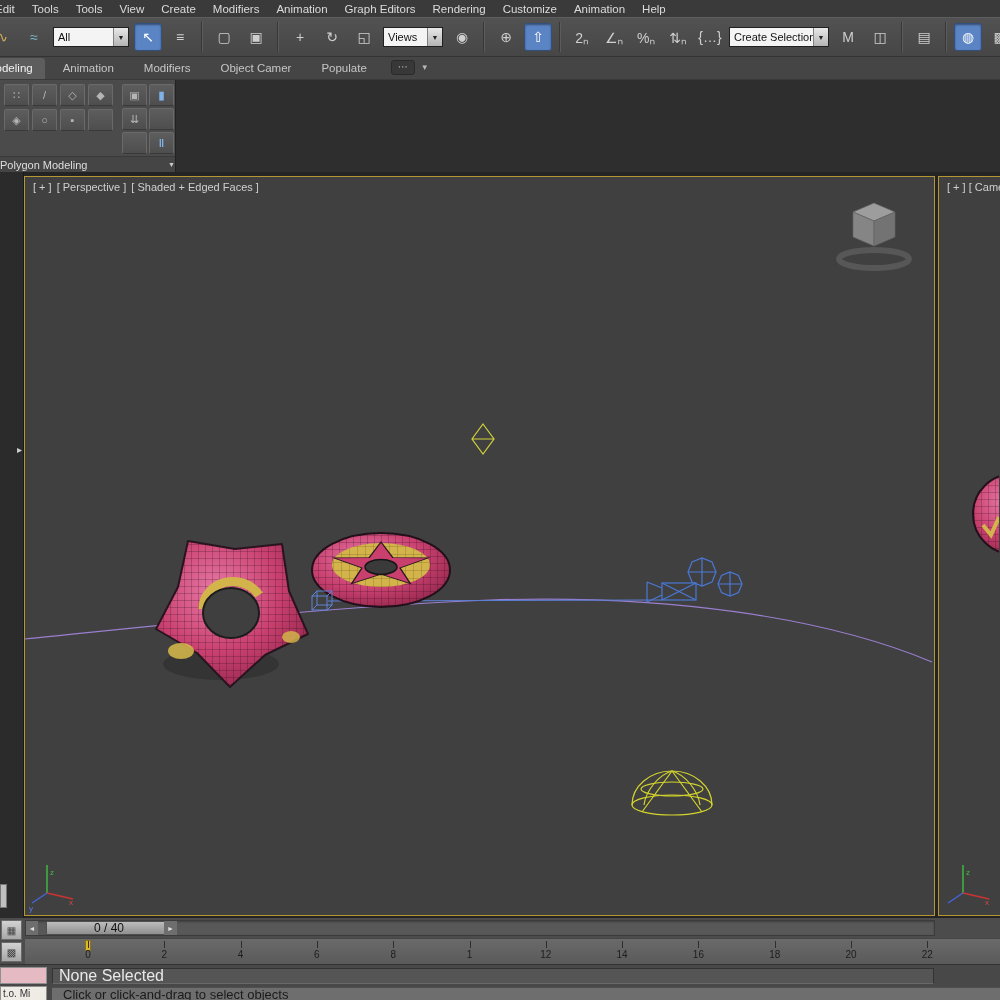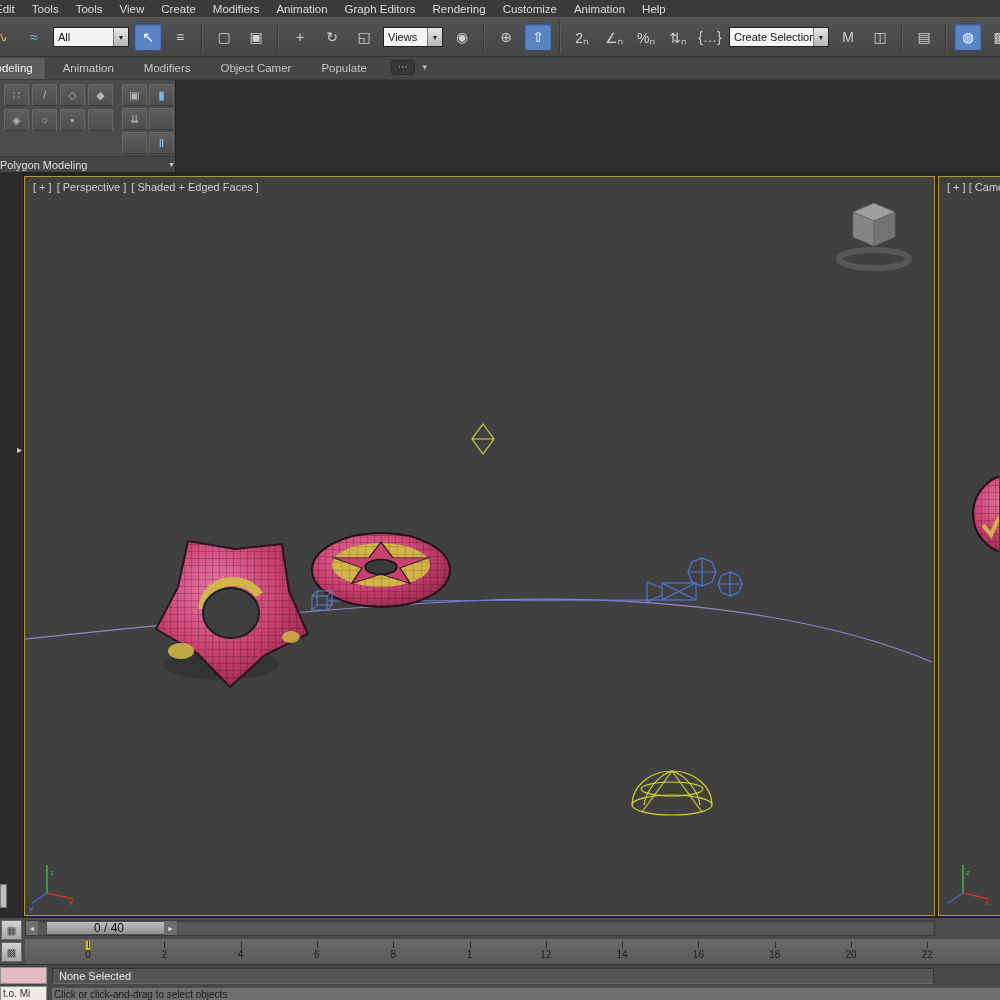--- a/index.html
+++ b/index.html
@@ -62,22 +62,22 @@
 .mcebtn{position:absolute;left:30px;top:23px;width:22px;height:20px;color:#2d2d2d;font-size:14px;display:flex;align-items:center;justify-content:center}
 .ruler{position:absolute;left:25px;top:20px;width:975px;height:26px;background:linear-gradient(#6a6a6a,#5a5a5a);border-top:1px solid #454545}
 .tline{position:absolute;top:2px;width:1px;height:7px;background:#2e2e2e}
 .tlab{position:absolute;top:10px;transform:translateX(-50%);font-size:10px;color:#1d1d1d}
 .fmarker{position:absolute;left:60px;top:1px;width:6px;height:11px;background:#ddb92a;border:1px solid #8a7318}
 
 
 .statusbar{position:absolute;left:0;top:964px;width:100%;height:36px;background:#484848;border-top:1px solid #333}
 .pinkbox{position:absolute;left:0;top:2px;width:47px;height:17px;background:#e5bac3;border:1px solid #8f8f8f}
 .whitebox{position:absolute;left:0;top:21px;width:47px;height:15px;background:#efece6;border:1px solid #8f8f8f;color:#333;font-size:10px;line-height:13px;padding-left:2px;overflow:hidden;white-space:nowrap}
-.statusfield{position:absolute;left:52px;top:3px;width:882px;height:16px;background:#555;border:1px solid #333;border-bottom-color:#686868;color:#e8e8e8;font-size:11px;line-height:14px;padding-left:6px}
-.promptline{position:absolute;left:52px;top:22px;width:948px;height:14px;background:#6e6e6e;border-top:1px solid #4f4f4f;color:#1b1b1b;font-size:10px;line-height:13px;padding-left:2px}
+.statusfield{position:absolute;left:52px;top:3px;width:882px;height:16px;background:#555;border:1px solid #333;border-bottom-color:#686868;color:#e8e8e8;font-size:16px;line-height:14px;padding-left:6px}
+.promptline{position:absolute;left:52px;top:22px;width:948px;height:14px;background:#6e6e6e;border-top:1px solid #4f4f4f;color:#1b1b1b;font-size:13px;line-height:13px;padding-left:11px}
 </style>
 </head>
 <body>
 
 <div id="app">
 
   <div class="menubar" id="menubar">
       <span class="mitem">Edit</span>
       <span class="mitem">Tools</span>
       <span class="mitem">Tools</span>

